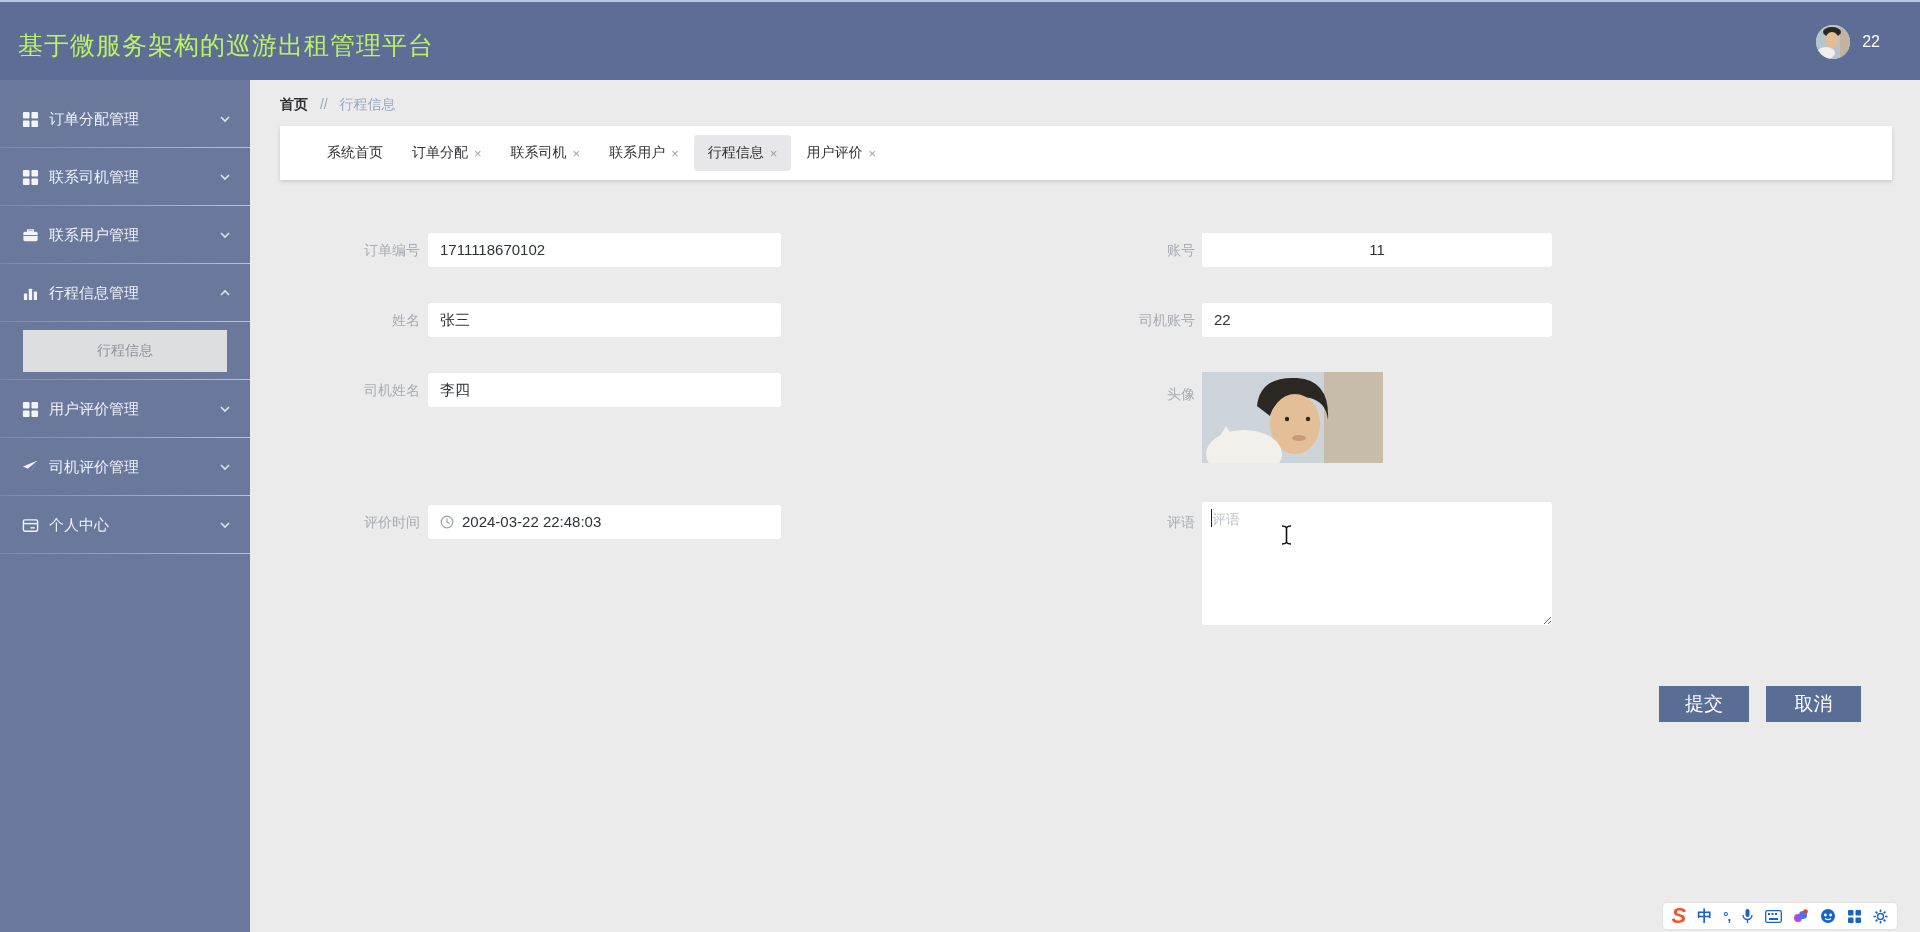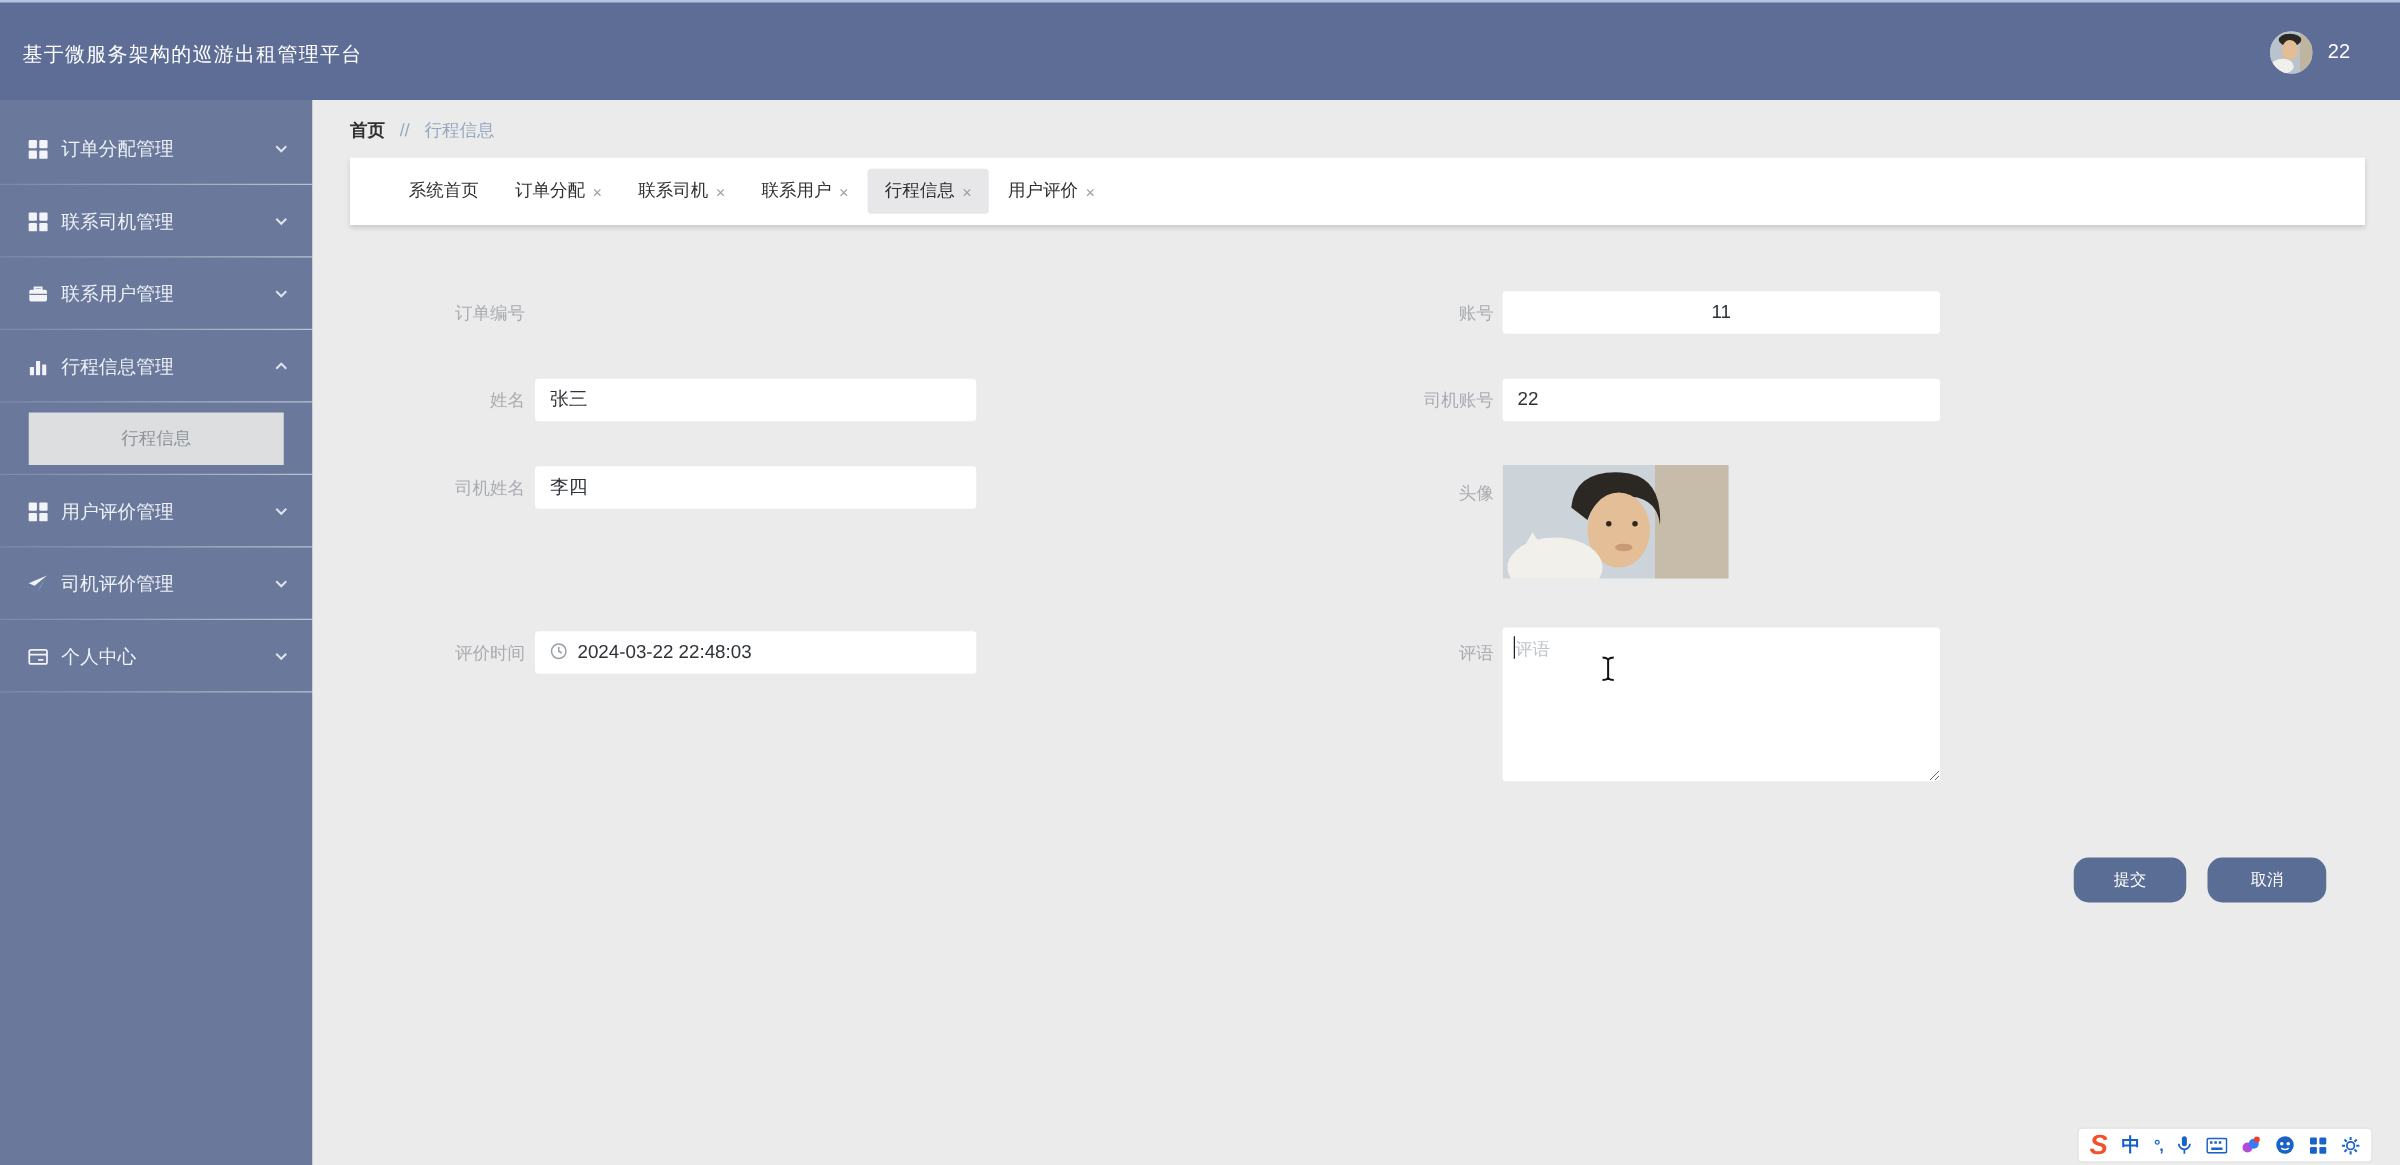--- a/index.html
+++ b/index.html
@@ -4,21 +4,21 @@
 <style>
   * { margin:0; padding:0; box-sizing:border-box; }
   html,body { width:1920px; height:932px; overflow:hidden;
     font-family:"Liberation Sans","DejaVu Sans",sans-serif; background:#ebebeb; }
   #app { position:relative; width:1920px; height:932px; }
 
   
   .header { position:absolute; left:0; top:0; width:1920px; height:80px;
     background:#5d6d96; border-top:2px solid #b6c4e0; }
   .header-title { position:absolute; left:18px; top:0; height:80px; line-height:86px;
-    color:#ffffff; font-size:16px; font-weight:500; letter-spacing:1px; }
+    color:#bef264; font-size:25px; font-weight:500; letter-spacing:1px; }
   .header-user { position:absolute; right:40px; top:0; height:80px; display:flex;
     align-items:center; gap:12px; }
   .header-avatar { width:34px; height:34px; border-radius:50%; overflow:hidden;
     background:#c4ccd4; flex:0 0 auto; }
   .header-avatar svg { display:block; }
   .header-username { color:#ffffff; font-size:16px; }
 
   
   .sidebar { position:absolute; left:0; top:80px; width:250px; height:852px;
     background:#69789b; padding-top:10px; }
@@ -59,21 +59,21 @@
   .photo { position:absolute; left:952px; top:292px; width:181px; height:91px; overflow:hidden; }
   .photo svg { display:block; }
   .f-textarea { position:absolute; left:952px; top:422px; width:350px; height:123px;
     background:#ffffff; border:none; border-radius:3px; resize:both; padding:9px 10px;
     font-family:"Liberation Sans","DejaVu Sans",sans-serif; font-size:14px; color:#2f3338; }
   .f-textarea::placeholder { color:#c0c4cc; }
   .caret { position:absolute; left:961px; top:429px; width:1px; height:18px; background:#222; }
   .ibeam { position:absolute; left:1030px; top:444px; width:13px; height:22px; pointer-events:none; }
 
   .btn { position:absolute; top:606px; height:36px; background:#5a6d95; color:#ffffff;
-    border:none; border-radius:12px; font-size:13px; font-family:inherit; cursor:pointer; }
+    border:none; border-radius:0; font-size:19px; font-family:inherit; cursor:pointer; }
   .btn-submit { left:1409px; width:90px; }
   .btn-cancel { left:1516px; width:95px; }
 
   
   .ime { position:absolute; right:22px; top:822px; height:28px; background:#ffffff;
     border:1px solid #e2e2e2; border-radius:4px; display:flex; align-items:center;
     padding:0 9px; gap:11px; }
   .ime-logo { color:#f4502a; font-weight:bold; font-size:22px; font-style:italic; line-height:1; }
   .ime-zh { color:#1a62c8; font-size:15px; font-weight:bold; }
   .ime-punc { color:#1a62c8; font-size:13px; font-weight:bold; letter-spacing:-1px; }
@@ -221,20 +221,21 @@
         <span>行程信息</span>
         <span class="tab-close">×</span>
       </div>
       <div class="tab">
         <span>用户评价</span>
         <span class="tab-close">×</span>
       </div>
     </div>
 
     <div class="f-label" style="left:20px; top:153px;">订单编号</div>
+    <div class="f-input w-left" style="top:153px;">1711118670102</div>
     <div class="f-label" style="left:795px; top:153px;">账号</div>
     <div class="f-input w-right" style="top:153px;text-align:center;">11</div>
 
     <div class="f-label" style="left:20px; top:223px;">姓名</div>
     <div class="f-input w-left" style="top:223px;">张三</div>
     <div class="f-label" style="left:795px; top:223px;">司机账号</div>
     <div class="f-input w-right" style="top:223px;">22</div>
 
     <div class="f-label" style="left:20px; top:293px;">司机姓名</div>
     <div class="f-input w-left" style="top:293px;">李四</div>

